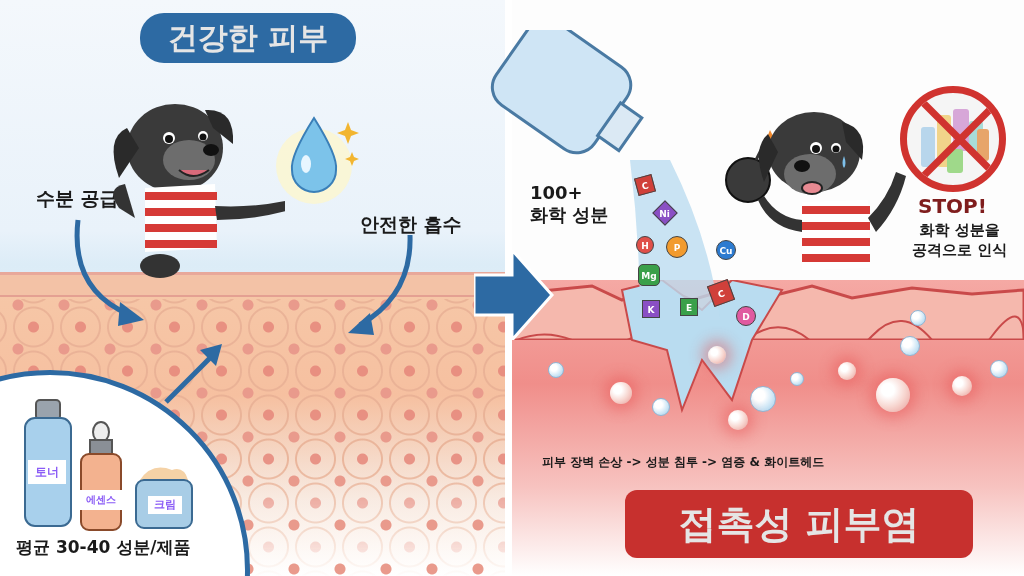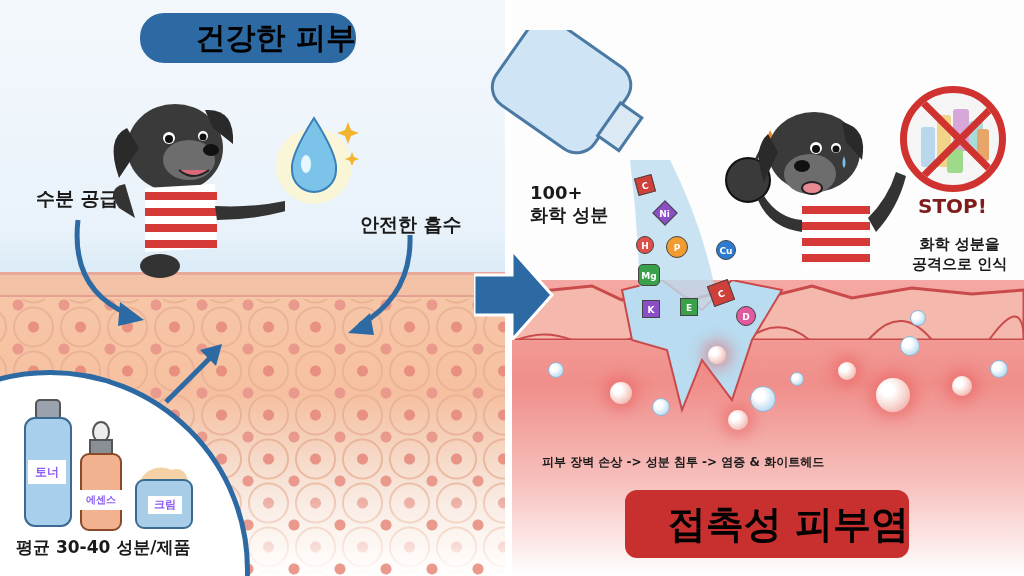--- a/index.html
+++ b/index.html
@@ -16,24 +16,24 @@
   .skin-left .surface { position:absolute; left:0; top:0; width:100%; height:22px; background:#f3c2a6; border-bottom:2px solid #e4a092; }
   .hexgrid { position:absolute; left:0; top:24px; width:100%; height:280px;
     background-image:
       radial-gradient(circle, #e6877b 0 5px, transparent 6px),
       radial-gradient(circle, transparent 0 18px, #e8b095 19px 20px, transparent 21px);
     background-size: 47px 44px; background-position: 10px 6px;
     -webkit-mask-image: linear-gradient(180deg, #000 60%, transparent 100%);
     mask-image: linear-gradient(180deg, #000 60%, transparent 100%); opacity: .85; }
   .skin-right { position:absolute; left:512px; top:280px; width:512px; height:296px;
     background: linear-gradient(180deg, #f5a9a4 0%, #f08e8a 35%, #f7c3c0 70%, #fff 100%); }
-  .badge { position:absolute; color:#000000; font-weight:bold; border-radius:24px; text-align:right; }
+  .badge { position:absolute; color:#e5e5e5; font-weight:bold; border-radius:24px; text-align:center; }
   .badge-blue { left:140px; top:13px; width:216px; height:50px; background:#2d6aa3; font-size:30px; line-height:50px; }
   .badge-red { left:668px; top:13px; width:220px; height:50px; background:#c7302e; font-size:30px; line-height:50px; }
-  .badge-bottom { left:625px; top:490px; width:284px; height:68px; background:#c7302e; font-size:38px; line-height:68px; border-radius:12px; }
+  .badge-bottom { left:625px; top:490px; width:348px; height:68px; background:#c7302e; font-size:38px; line-height:68px; border-radius:12px; }
   .label { position:absolute; font-weight:bold; color:#1a1a1a; white-space:nowrap; }
   .center-arrow { position:absolute; left:474px; top:250px; width:80px; height:90px; }
   .dog { position:absolute; }
   .drop { position:absolute; }
   .circle-inset { position:absolute; left:-150px; top:370px; width:400px; height:400px; border-radius:50%; background:#fff; border:5px solid #2d6aa3; }
   .bottle { position:absolute; }
   .prod-label { position:absolute; background:#fff; font-weight:bold; font-size:12px; text-align:center; color:#8b5cf6; }
   .chip { position:absolute; width:18px; height:18px; font-size:9px; font-weight:bold; color:#fff; text-align:center; line-height:18px; border:1.5px solid #444; }
   .bubble { position:absolute; border-radius:50%; background: radial-gradient(circle at 35% 35%, #fff 0 25%, #cfe7f6 60%, #9cc9e6 100%); border:1px solid #8fb7d6; }
   .pimple { position:absolute; border-radius:50%; background: radial-gradient(circle at 35% 35%, #fff 0 20%, #f7d6d0 55%, #e79a95 100%); box-shadow: 0 0 14px 6px rgba(230,80,80,.45); }
@@ -206,20 +206,20 @@
       <rect x="30" y="22" width="14" height="52" rx="3" fill="#f1d48a"></rect>
       <rect x="46" y="16" width="16" height="42" rx="3" fill="#d7a7d8"></rect>
       <rect x="62" y="28" width="14" height="30" rx="3" fill="#a8dcd8"></rect>
       <rect x="70" y="36" width="12" height="32" rx="3" fill="#e7a56a"></rect>
       <rect x="40" y="56" width="16" height="24" rx="3" fill="#9fd98a"></rect>
     </svg>
     <div class="x1"></div>
     <div class="x2"></div>
   </div>
   <div class="label" style="left:918px;top:194px;font-size:20px;color:#7f1d1d;">STOP!</div>
-  <div class="label" style="left:912px;top:220px;font-size:15px;text-align:center;line-height:20px;margin-top:14px;">
+  <div class="label" style="left:912px;top:220px;font-size:15px;text-align:center;line-height:20px;">
     <div>화학 성분을</div>
     <div>공격으로 인식</div>
   </div>
 
   <div class="label" style="left:542px;top:454px;font-size:12px;">피부 장벽 손상 -&gt; 성분 침투 -&gt; 염증 &amp; 화이트헤드</div>
   <div class="badge badge-bottom">접촉성 피부염</div>
 </div>
 
 </body></html>

